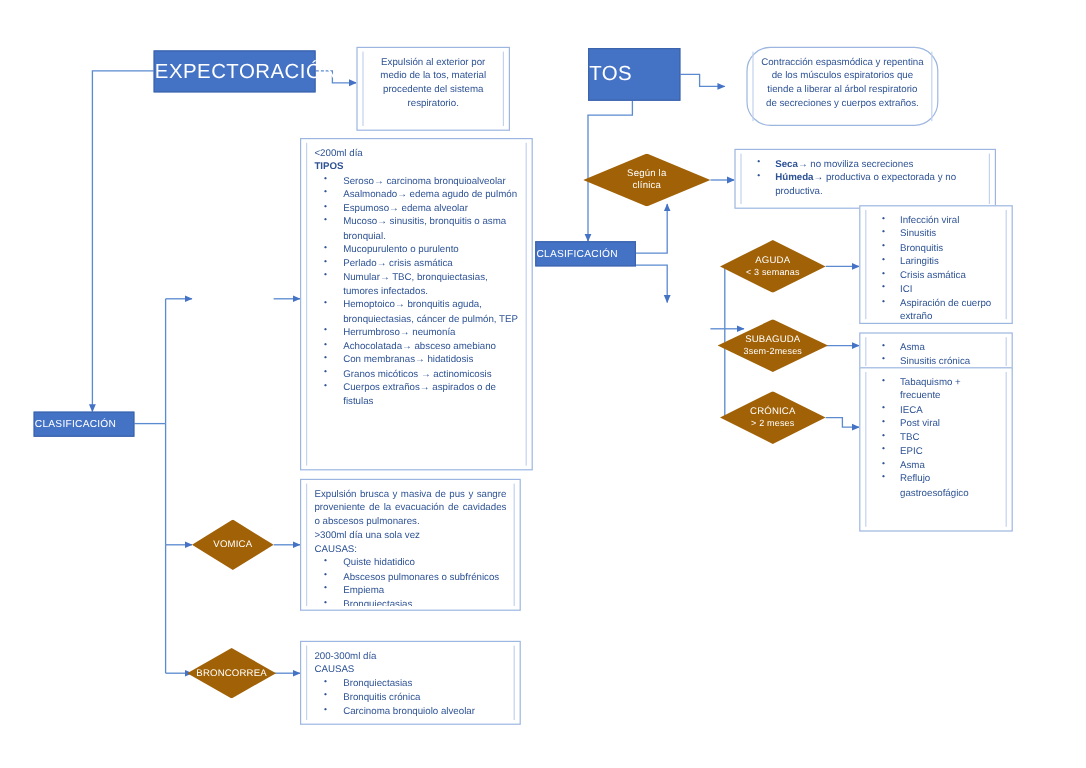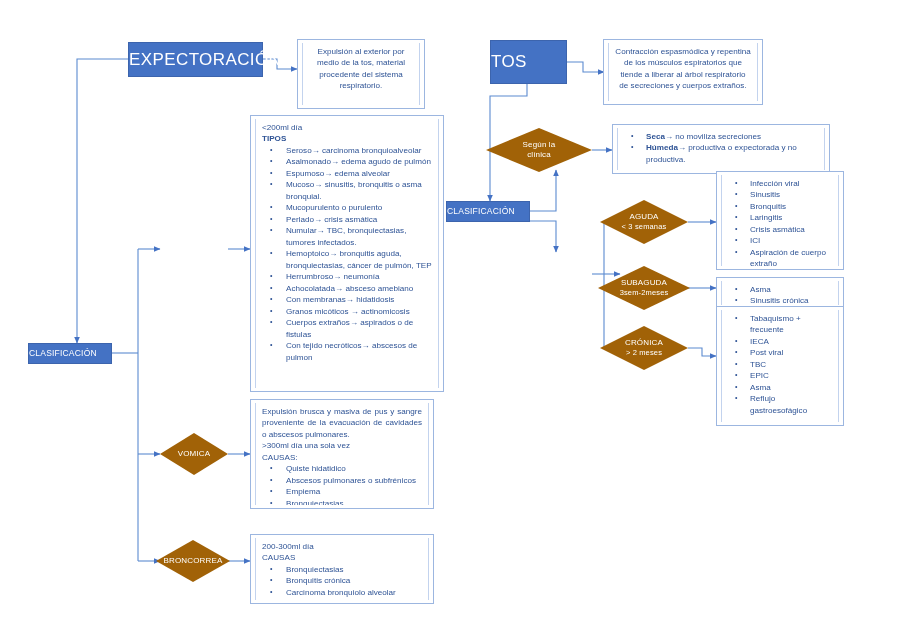--- a/index.html
+++ b/index.html
@@ -149,21 +149,20 @@
         <li>Mucoso→ sinusitis, bronquitis o asma bronquial.</li>
         <li>Mucopurulento o purulento</li>
         <li>Perlado→ crisis asmática</li>
         <li>Numular→ TBC, bronquiectasias, tumores infectados.</li>
         <li>Hemoptoico→ bronquitis aguda, bronquiectasias, cáncer de pulmón, TEP</li>
         <li>Herrumbroso→ neumonía</li>
         <li>Achocolatada→ absceso amebiano</li>
         <li>Con membranas→ hidatidosis</li>
         <li>Granos micóticos → actinomicosis</li>
         <li>Cuerpos extraños→ aspirados o de fistulas</li>
-        <li>Con tejido necróticos→ abscesos de pulmon</li>
       </ul>
     </div>
   </div>
 
   <div class="tbox just" style="left:250px;top:399px;width:184px;height:110px;padding-left:42px;">
     <div class="inner">
       <p>Expulsión brusca y masiva de pus y sangre proveniente de la evacuación de cavidades o abscesos pulmonares.</p>
       <p class="just" style="text-align:left">&gt;300ml día una sola vez</p>
       <p style="text-align:left">CAUSAS:</p>
       <ul class="bl" style="text-align:left">
@@ -184,21 +183,21 @@
         <li>Bronquitis crónica</li>
         <li>Carcinoma bronquiolo alveolar</li>
       </ul>
     </div>
   </div>
 
   <div class="node rect title" style="left:490px;top:40px;width:77px;height:44px;">
     <span>TOS</span>
   </div>
 
-  <div class="tbox center" style="left:603px;top:39px;width:160px;height:66px;">
+  <div class="tbox center" style="left:622px;top:39px;width:160px;height:66px;border-radius:20px;">
     <div class="inner">
       <p>Contracción espasmódica y repentina de los músculos espiratorios que tiende a liberar al árbol respiratorio de secreciones y cuerpos extraños.</p>
     </div>
   </div>
 
   <div class="node rect small" style="left:446px;top:201px;width:84px;height:21px;">
     <span>CLASIFICACIÓN</span>
   </div>
 
   <div class="diamond" style="left:486px;top:128px;width:106px;height:44px;">
@@ -247,21 +246,21 @@
 
   <div class="tbox" style="left:716px;top:277px;width:128px;height:32px;">
     <div class="inner">
       <ul class="bl tight">
         <li>Asma</li>
         <li>Sinusitis crónica</li>
       </ul>
     </div>
   </div>
 
-  <div class="tbox" style="left:716px;top:306px;width:128px;height:120px;">
+  <div class="tbox" style="left:716px;top:306px;width:128px;height:137px;">
     <div class="inner">
       <ul class="bl tight">
         <li>Tabaquismo + frecuente</li>
         <li>IECA</li>
         <li>Post viral</li>
         <li>TBC</li>
         <li>EPIC</li>
         <li>Asma</li>
         <li>Reflujo gastroesofágico</li>
 

